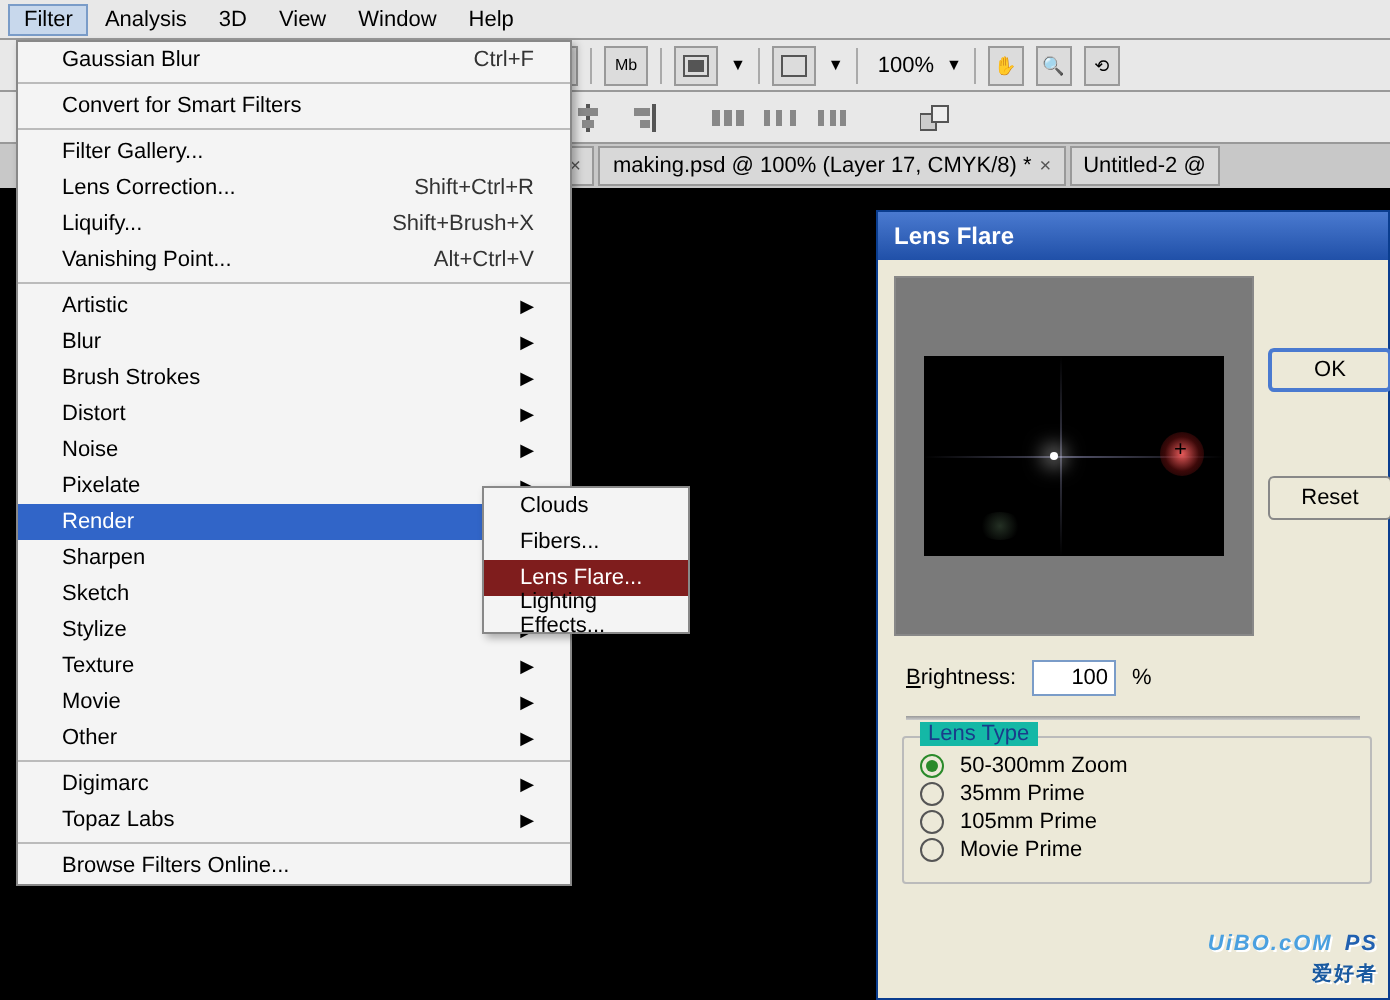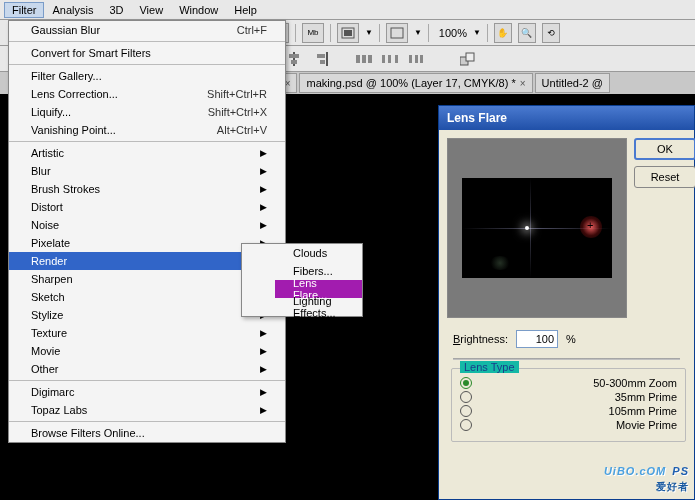--- a/index.html
+++ b/index.html
@@ -24,47 +24,47 @@
 
 .canvas { position: absolute; top: 94px; left: 0; right: 0; bottom: 0; background: #000; }
 
 .filter-menu { position: absolute; top: 20px; left: 8px; width: 278px; background: #f4f4f4; border: 1px solid #888; box-shadow: 2px 2px 4px rgba(0,0,0,.3); }
 .filter-menu .row { height: 18px; display: flex; align-items: center; justify-content: space-between; padding: 0 18px 0 22px; position: relative; cursor: default; }
 .filter-menu .row.sel { background: #3165c8; color: #fff; }
 .filter-menu .row .arrow { font-size: 9px; }
 .filter-menu hr { border: none; border-top: 1px solid #bbb; margin: 2px 0; }
 .filter-menu .short { color: #333; }
 
-.submenu { position: absolute; top: 243px; left: 241px; width: 122px; background: #f4f4f4; border: 1px solid #888; box-shadow: 2px 2px 4px rgba(0,0,0,.3); padding-left: 33px; }
+.submenu { position: absolute; top: 243px; left: 241px; width: 104px; background: #f4f4f4; border: 1px solid #888; box-shadow: 2px 2px 4px rgba(0,0,0,.3); }
 .submenu .row { height: 18px; display: flex; align-items: center; padding: 0 10px 0 18px; cursor: default; }
-.submenu .row.sel { background: #a21caf; color: #fff; }
+.submenu .row.sel { background: #7f1d1d; color: #fff; }
 
 .dialog { position: absolute; top: 105px; left: 438px; width: 257px; height: 395px; background: #ece9d8; border: 1px solid #0a3d8f; box-shadow: 2px 2px 6px rgba(0,0,0,.4); }
 .dialog .titlebar { height: 24px; background: linear-gradient(#4a7ad0, #2050a8); color: #fff; font-weight: bold; display: flex; align-items: center; padding-left: 8px; font-size: 12px; }
 .dialog .body { padding: 8px; }
 .preview-box { width: 180px; height: 180px; background: #7a7a7a; border: 1px solid #888; display: flex; align-items: center; justify-content: center; margin-bottom: 12px; }
 .preview-inner { width: 150px; height: 100px; background: #000; position: relative; }
 .preview-inner .star { position: absolute; left: 42%; top: 48%; width: 4px; height: 4px; background: #fff; border-radius: 50%; box-shadow: 0 0 10px 3px rgba(255,255,255,.6); }
 .preview-inner .ray { position: absolute; left: 0; top: 50%; width: 100%; height: 1px; background: linear-gradient(90deg, transparent, rgba(200,200,255,.4), transparent); }
 .preview-inner .ray2 { position: absolute; left: 45%; top: 0; width: 1px; height: 100%; background: linear-gradient(transparent, rgba(200,200,255,.3), transparent); }
 .preview-inner .flare2 { position: absolute; right: 10px; top: 38%; width: 22px; height: 22px; background: radial-gradient(circle, rgba(255,100,100,.9), rgba(200,30,30,.3) 55%, transparent); border-radius: 50%; }
 .preview-inner .flare2::after { content:"+"; position: absolute; left: 7px; top: 3px; color: #000; font-size: 11px; }
 .preview-inner .halo { position: absolute; left: 18%; bottom: 8px; width: 22px; height: 14px; border-radius: 50%; background: radial-gradient(circle, rgba(120,160,120,.3), transparent 70%); }
 
 .dlg-buttons { position: absolute; top: 32px; right: -2px; display: flex; flex-direction: column; gap: 6px; }
-.dlg-btn { width: 62px; height: 22px; background: #ece9d8; border: 1px solid #888; border-radius: 3px; display: flex; align-items: center; justify-content: center; }
+.dlg-btn { width: 62px; height: 22px; background: #ece9d8; border: 1px solid #888; border-radius: 3px; display: flex; align-items: center; justify-content: center; margin-top: 36px; }
 .dlg-btn.primary { border: 2px solid #4a7ad0; }
 
 .bright-row { display: flex; align-items: center; gap: 8px; margin: 4px 0 10px 6px; }
 .bright-row input[type=text] { width: 42px; height: 18px; border: 1px solid #7a9cc8; text-align: right; padding-right: 3px; font-size: 11px; }
 .bright-line { margin: 0 6px 2px 6px; height: 2px; background: linear-gradient(#999,#ccc); position: relative; }
 
 .lens-group { border: 1px solid #bbb; border-radius: 2px; margin: 8px 0 0 4px; padding: 6px 8px 8px 8px; position: relative; }
 .lens-group .legend { position: absolute; top: -8px; left: 8px; background: #14b8a6; padding: 0 4px; color: #1a3c8a; }
-.radio-row { display: flex; align-items: center; gap: 24px; margin: 2px 0; justify-content: space-between; }
+.radio-row { display: flex; align-items: center; gap: 8px; margin: 2px 0; }
 .radio-row .radio { width: 12px; height: 12px; border: 1px solid #555; border-radius: 50%; display: flex; align-items: center; justify-content: center; }
 .radio-row .radio.sel { border-color: #2a8a2a; }
 .radio-row .radio.sel::after { content:""; width: 6px; height: 6px; background: #2a8a2a; border-radius: 50%; }
 
 .watermark { position: absolute; right: 6px; bottom: 6px; color: #4aa0e0; font-weight: bold; font-size: 18px; font-style: italic; text-shadow: 1px 1px 0 #fff; letter-spacing: 1px; }
 .watermark .cn { font-size: 10px; color: #1a5aa0; display:block; text-align:right; font-style: normal; }
 .wm-ps { color: #2060b0; }
 .underline-hint { text-decoration: underline; }
 </style>
 </head>
@@ -175,21 +175,21 @@
   <hr>
   <div class="row">
       <span>Filter Gallery...</span>
     </div>
   <div class="row">
       <span>Lens Correction...</span>
       <span class="short">Shift+Ctrl+R</span>
     </div>
   <div class="row">
       <span>Liquify...</span>
-      <span class="short">Shift+Ctrl+X</span>
+      <span class="short">Shift+Brush+X</span>
     </div>
   <div class="row">
       <span>Vanishing Point...</span>
       <span class="short">Alt+Ctrl+V</span>
     </div>
   <hr>
   <div class="row">
       <span>Artistic</span>
       <span class="arrow">▶</span>
     </div>

